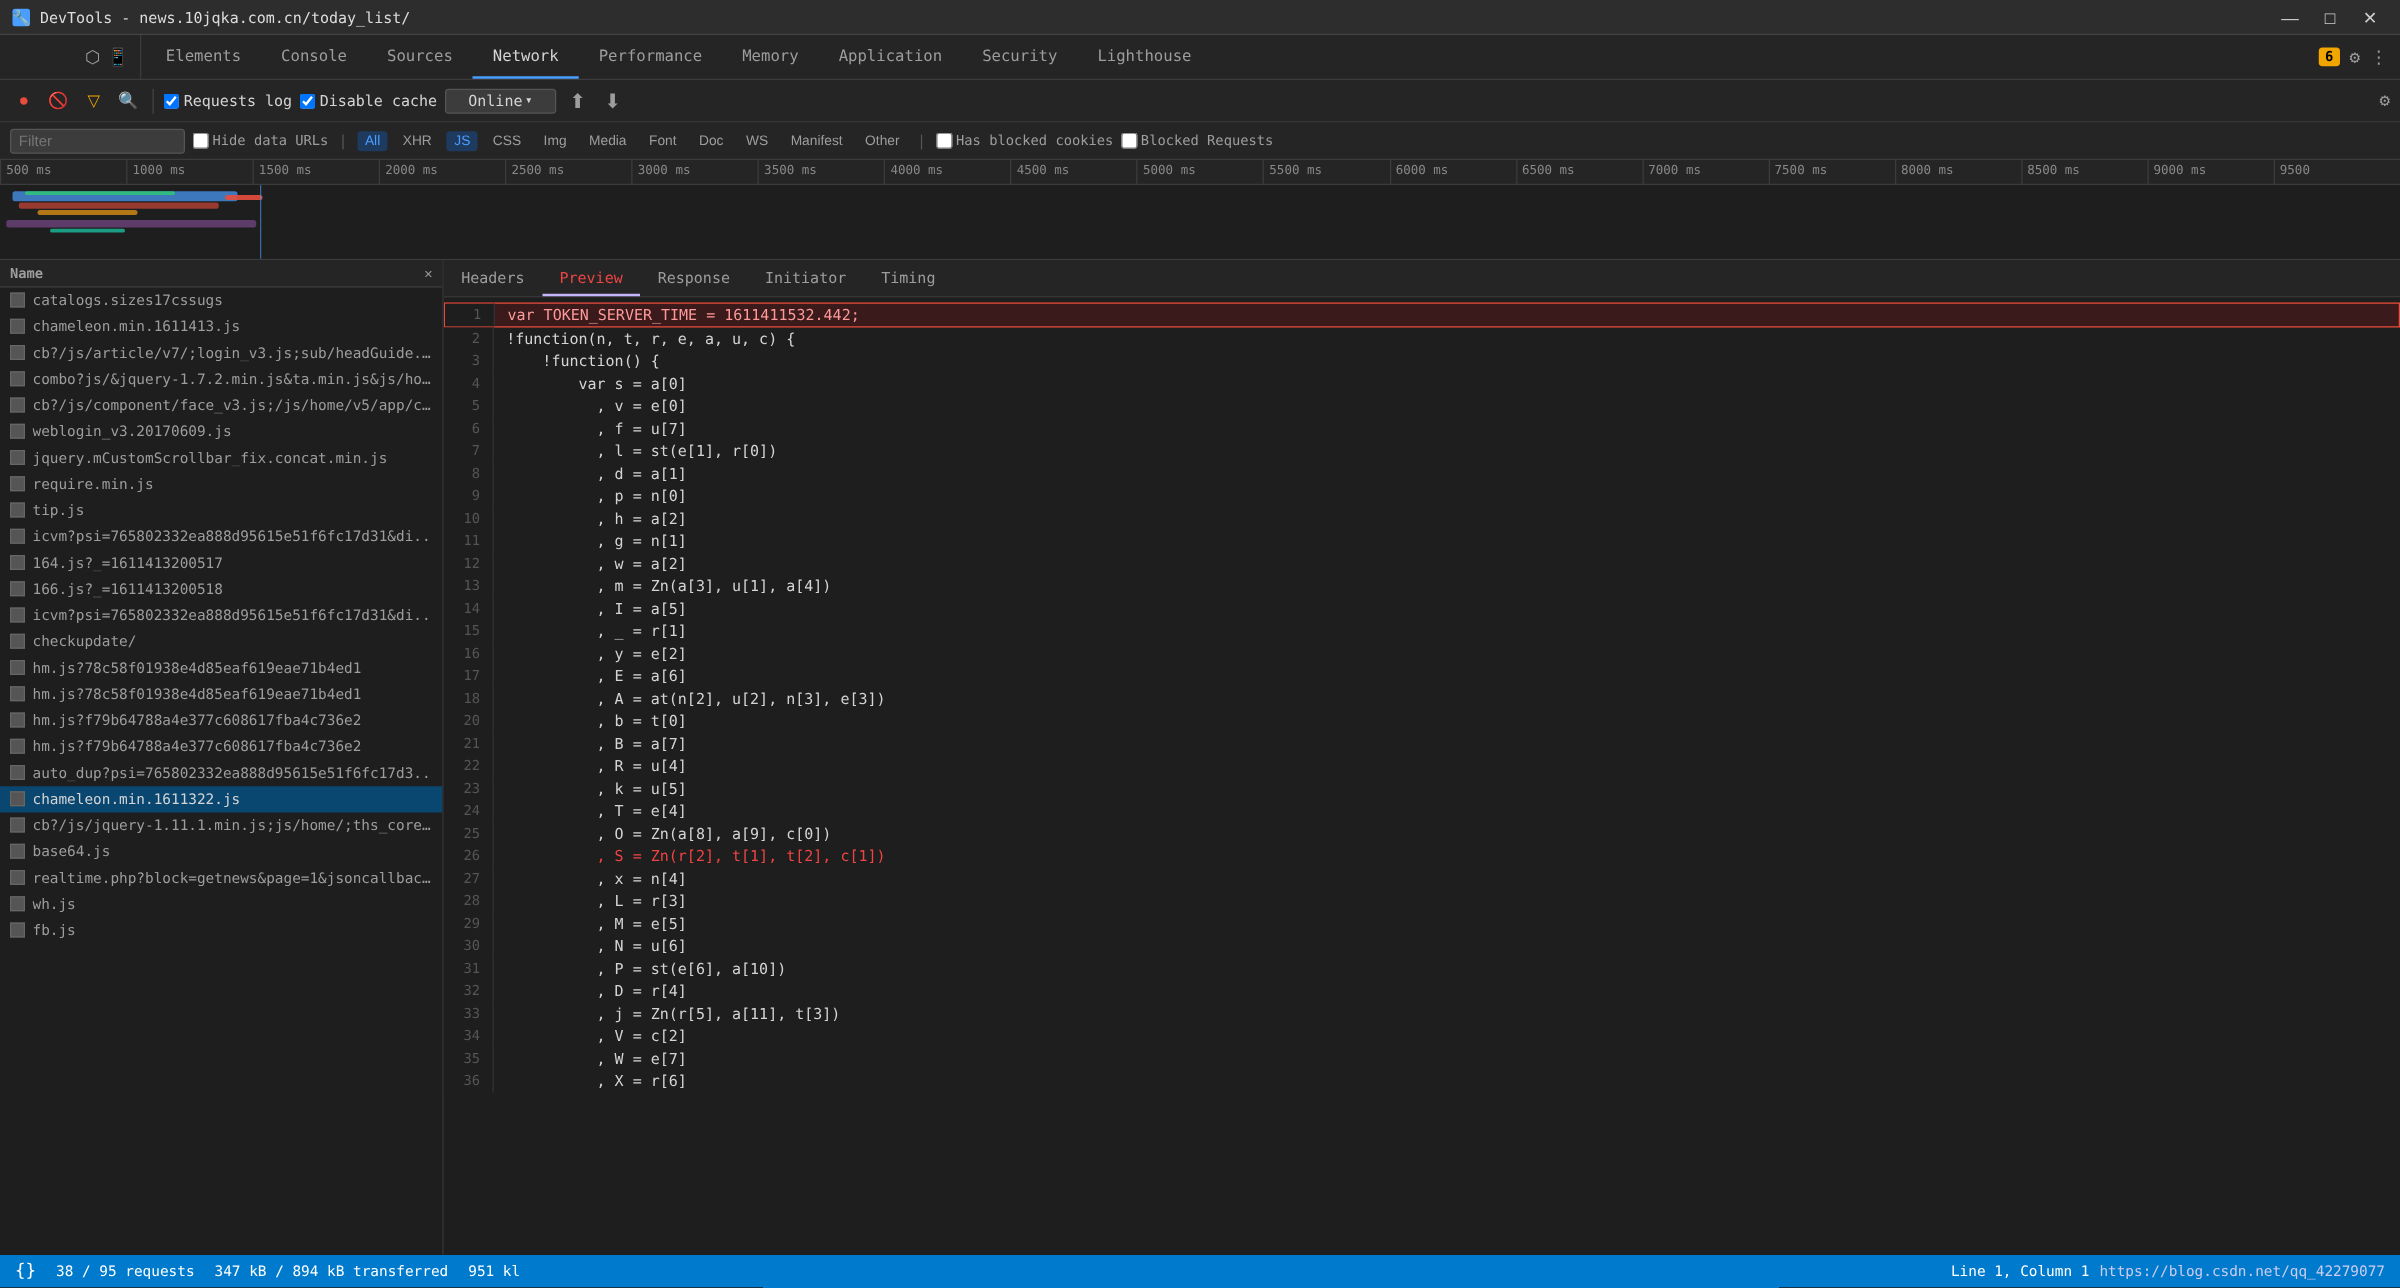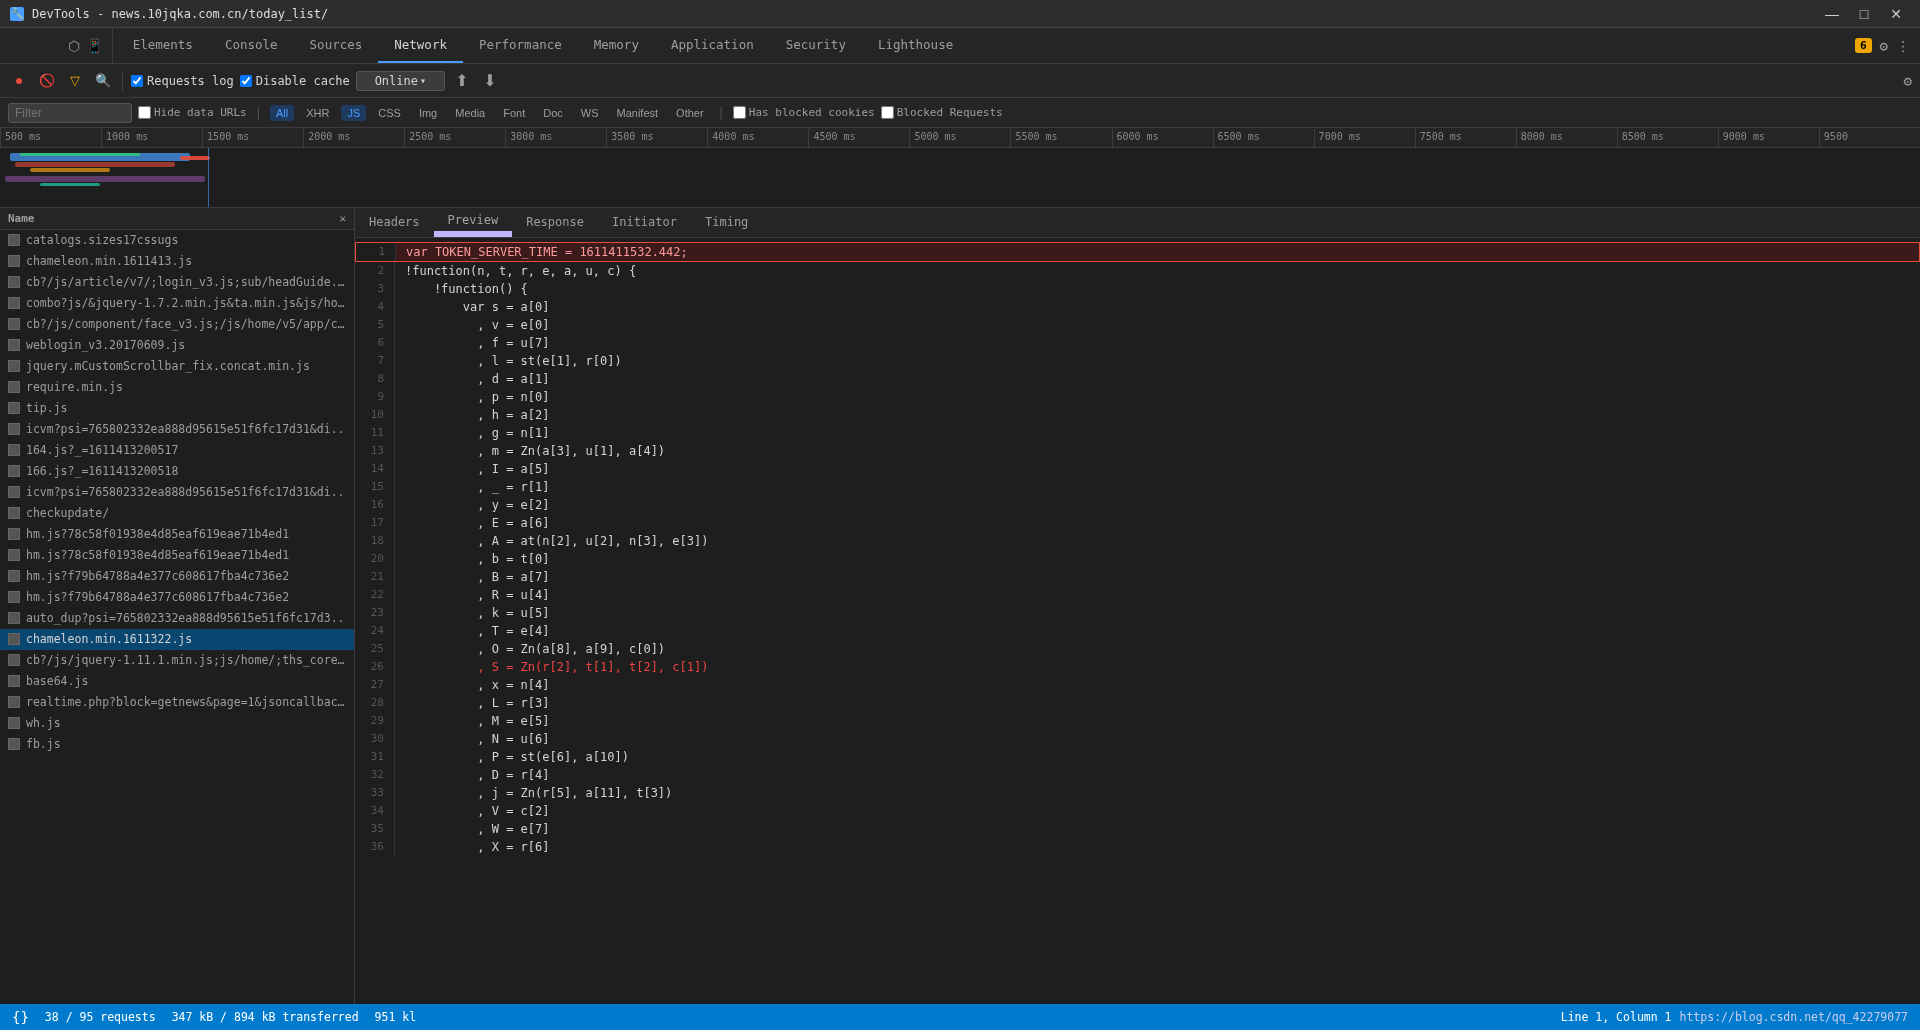--- a/index.html
+++ b/index.html
@@ -129,21 +129,21 @@
       gap: 6px;
       border-bottom: 1px solid #3c3c3c;
     }
     .filter-input {
       background: #3c3c3c;
       border: 1px solid #555;
       color: #ffffff;
       font-size: 12px;
       padding: 2px 6px;
       border-radius: 3px;
-      width: 124px;
+      width: 140px;
     }
     .filter-cb {
       display: flex;
       align-items: center;
       gap: 3px;
       color: #9d9d9d;
       font-size: 11px;
       cursor: pointer;
       white-space: nowrap;
     }
@@ -257,22 +257,22 @@
     .panel-tab {
       padding: 0 14px;
       display: flex;
       align-items: center;
       color: #9d9d9d;
       cursor: pointer;
       font-size: 12px;
       border-bottom: 2px solid transparent;
     }
     .panel-tab.active {
-      color: #a3a3a3;
-      border-bottom: 6px solid #c4b5fd;
+      color: #ef4444;
+      border-bottom: 2px solid #c4b5fd;
     }
 
     
     #code-viewer {
       flex: 1;
       overflow-y: auto;
       overflow-x: auto;
       background: #1e1e1e;
       padding: 4px 0;
     }
@@ -645,20 +645,24 @@
         </div>
         <div class="code-line">
           <span class="line-num">10</span>
           <span class="line-content" style="color: rgb(212, 212, 212);">          , h = a[2]</span>
         </div>
         <div class="code-line">
           <span class="line-num">11</span>
           <span class="line-content" style="color: rgb(212, 212, 212);">          , g = n[1]</span>
         </div>
         <div class="code-line">
+          <span class="line-num">12</span>
+          <span class="line-content" style="color: rgb(212, 212, 212);">          , w = a[2]</span>
+        </div>
+        <div class="code-line">
           <span class="line-num">13</span>
           <span class="line-content" style="color: rgb(212, 212, 212);">          , m = Zn(a[3], u[1], a[4])</span>
         </div>
         <div class="code-line">
           <span class="line-num">14</span>
           <span class="line-content" style="color: rgb(212, 212, 212);">          , I = a[5]</span>
         </div>
         <div class="code-line">
           <span class="line-num">15</span>
           <span class="line-content" style="color: rgb(212, 212, 212);">          , _ = r[1]</span>

